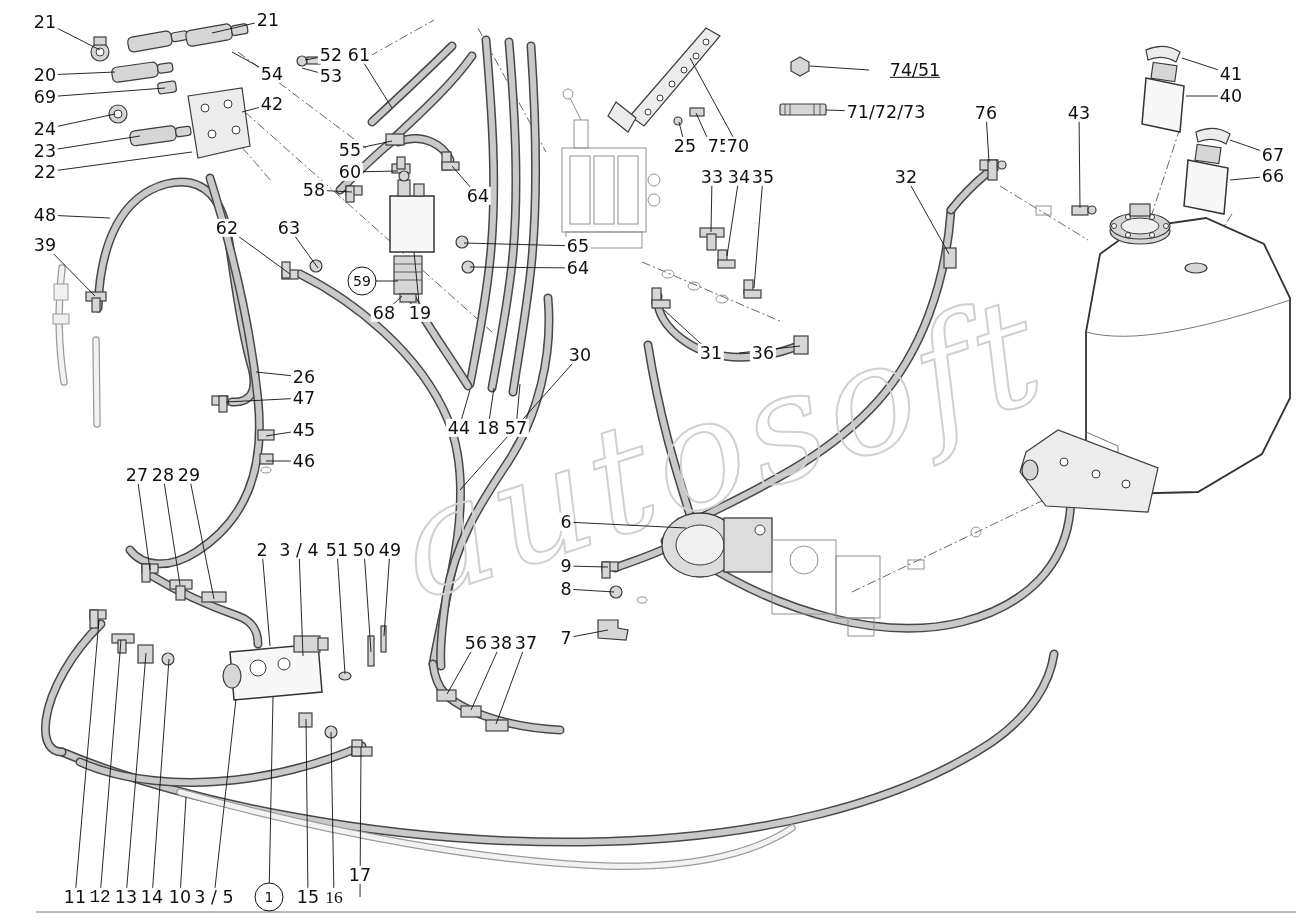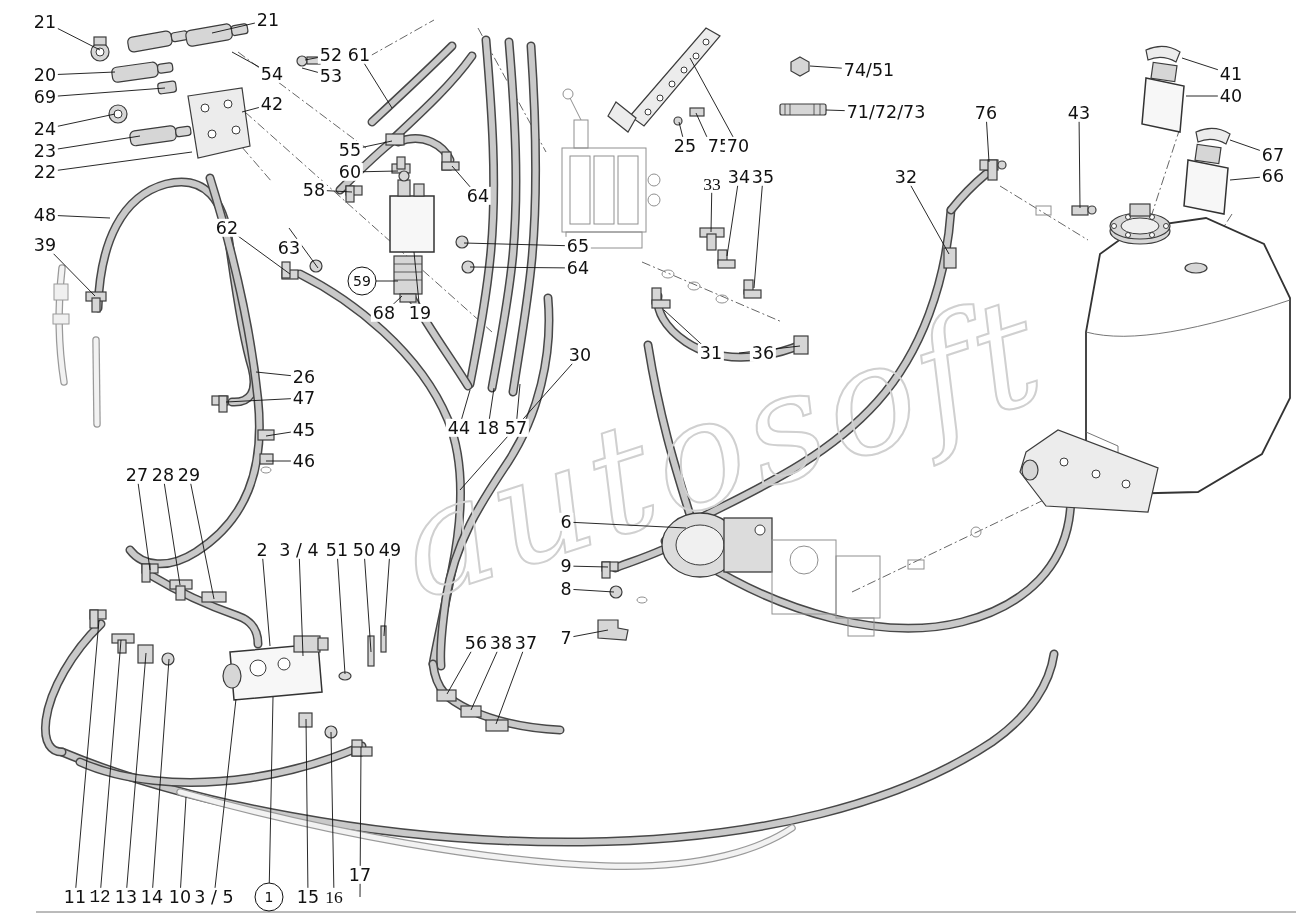--- a/index.html
+++ b/index.html
@@ -450,41 +450,41 @@
       <div class="part-label" style="left: 272px; top: 74px;">54</div>
       <div class="part-label" style="left: 272px; top: 104px;">42</div>
       <div class="part-label" style="left: 331px; top: 55px;">52</div>
       <div class="part-label" style="left: 359px; top: 55px;">61</div>
       <div class="part-label" style="left: 331px; top: 76px;">53</div>
       <div class="part-label" style="left: 350px; top: 150px;">55</div>
       <div class="part-label" style="left: 350px; top: 172px;">60</div>
       <div class="part-label" style="left: 314px; top: 190px;">58</div>
       <div class="part-label" style="left: 478px; top: 196px;">64</div>
       <div class="part-label" style="left: 227px; top: 228px;">62</div>
-      <div class="part-label" style="left: 289px; top: 228px; margin-top: 20px;">63</div>
+      <div class="part-label" style="left: 289px; top: 228px;">63</div>
       <div class="part-label" style="left: 578px; top: 246px;">65</div>
       <div class="part-label" style="left: 578px; top: 268px;">64</div>
       <div class="part-label circled" style="left: 362px; top: 281px;">59</div>
       <div class="part-label" style="left: 384px; top: 313px;">68</div>
       <div class="part-label" style="left: 420px; top: 313px;">19</div>
       <div class="part-label" style="left: 304px; top: 377px;">26</div>
       <div class="part-label" style="left: 304px; top: 398px;">47</div>
       <div class="part-label" style="left: 304px; top: 430px;">45</div>
       <div class="part-label" style="left: 304px; top: 461px;">46</div>
       <div class="part-label" style="left: 459px; top: 428px;">44</div>
       <div class="part-label" style="left: 488px; top: 428px;">18</div>
       <div class="part-label" style="left: 516px; top: 428px;">57</div>
       <div class="part-label" style="left: 580px; top: 355px;">30</div>
       <div class="part-label" style="left: 685px; top: 146px;">25</div>
       <div class="part-label" style="left: 711px; top: 146px; margin-left: 8px;">75</div>
       <div class="part-label" style="left: 738px; top: 146px;">70</div>
-      <div class="part-label" style="left: 712px; top: 184px; font-family: Liberation Serif, serif;">33</div>
+      <div class="part-label" style="left: 712px; top: 177px;">33</div>
       <div class="part-label" style="left: 739px; top: 177px;">34</div>
       <div class="part-label" style="left: 763px; top: 177px;">35</div>
-      <div class="part-label" style="left: 869px; top: 70px;">74/51</div>
+      <div class="part-label" style="left: 915px; top: 70px; text-decoration: underline;">74/51</div>
       <div class="part-label" style="left: 886px; top: 112px;">71/72/73</div>
       <div class="part-label" style="left: 986px; top: 113px;">76</div>
       <div class="part-label" style="left: 1079px; top: 113px;">43</div>
       <div class="part-label" style="left: 1231px; top: 74px;">41</div>
       <div class="part-label" style="left: 1231px; top: 96px;">40</div>
       <div class="part-label" style="left: 1273px; top: 155px;">67</div>
       <div class="part-label" style="left: 1273px; top: 176px;">66</div>
       <div class="part-label" style="left: 906px; top: 177px;">32</div>
       <div class="part-label" style="left: 711px; top: 353px;">31</div>
       <div class="part-label" style="left: 739px; top: 353px; margin-left: 24px;">36</div>

